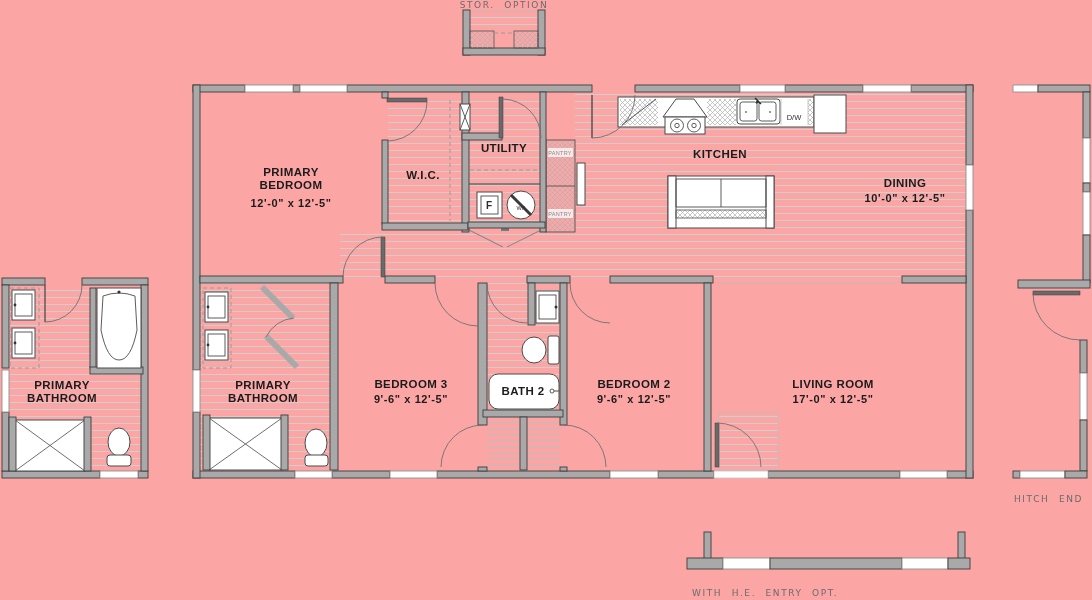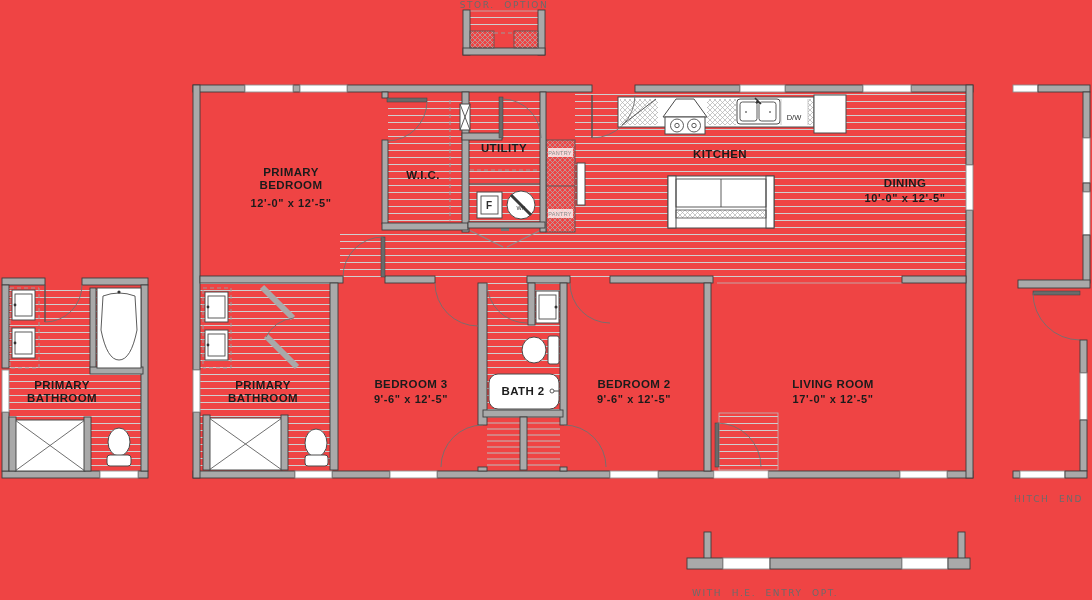--- a/index.html
+++ b/index.html
@@ -1,16 +1,16 @@
 <!DOCTYPE html>
 <html><head>
 <meta charset="utf-8">
 <style>
   html,body{margin:0;padding:0;background:#fff;}
-  #stage{position:relative;width:1092px;height:600px;background:#ef4444;overflow:hidden;}
+  #stage{position:relative;width:1092px;height:600px;background:#fca5a5;overflow:hidden;}
   svg{display:block;}
   .wall{fill:#a9a9a9;stroke:#3d3d3d;stroke-width:.9;}
   .awall{stroke:#a9a9a9;stroke-width:6;}
   .win{fill:#fff;stroke:#909090;stroke-width:.9;}
   .fix{fill:#fff;stroke:#4a4a4a;stroke-width:1;}
   .fixl{fill:none;stroke:#4a4a4a;stroke-width:.9;}
   .door{fill:none;stroke:#707070;stroke-width:.9;}
   .leaf{fill:#6a6a6a;stroke:#3d3d3d;stroke-width:.5;}
   .dash{fill:none;stroke:#9a9a9a;stroke-width:1;stroke-dasharray:4 3;}
   .thin{stroke:#bbb;stroke-width:.8;fill:none;}

